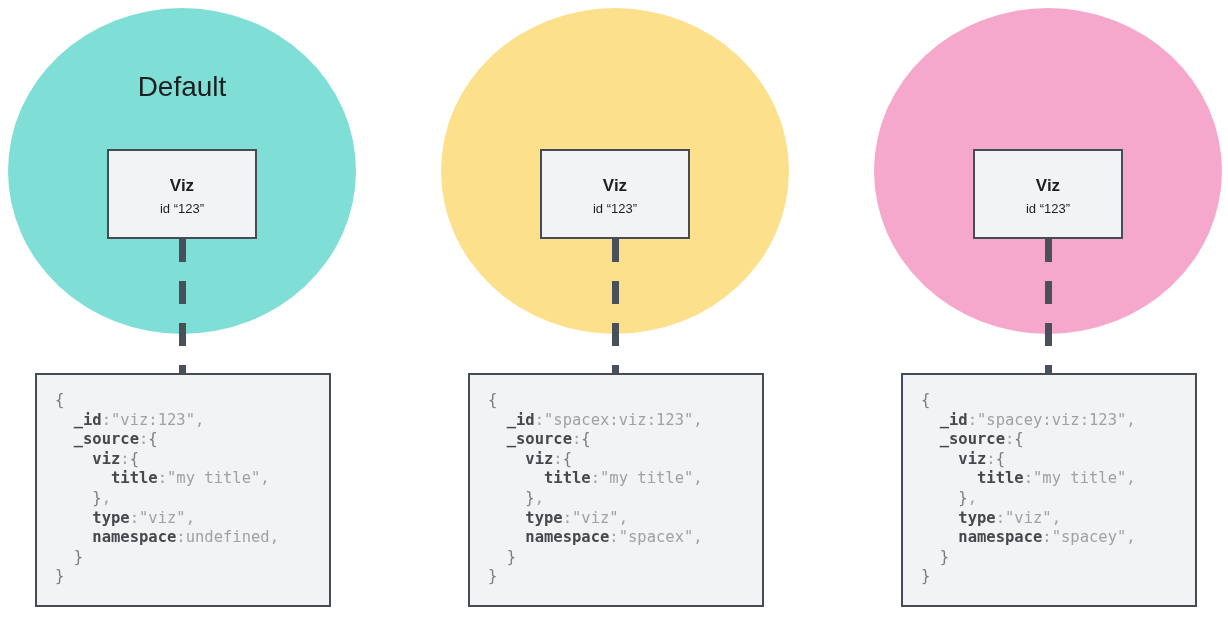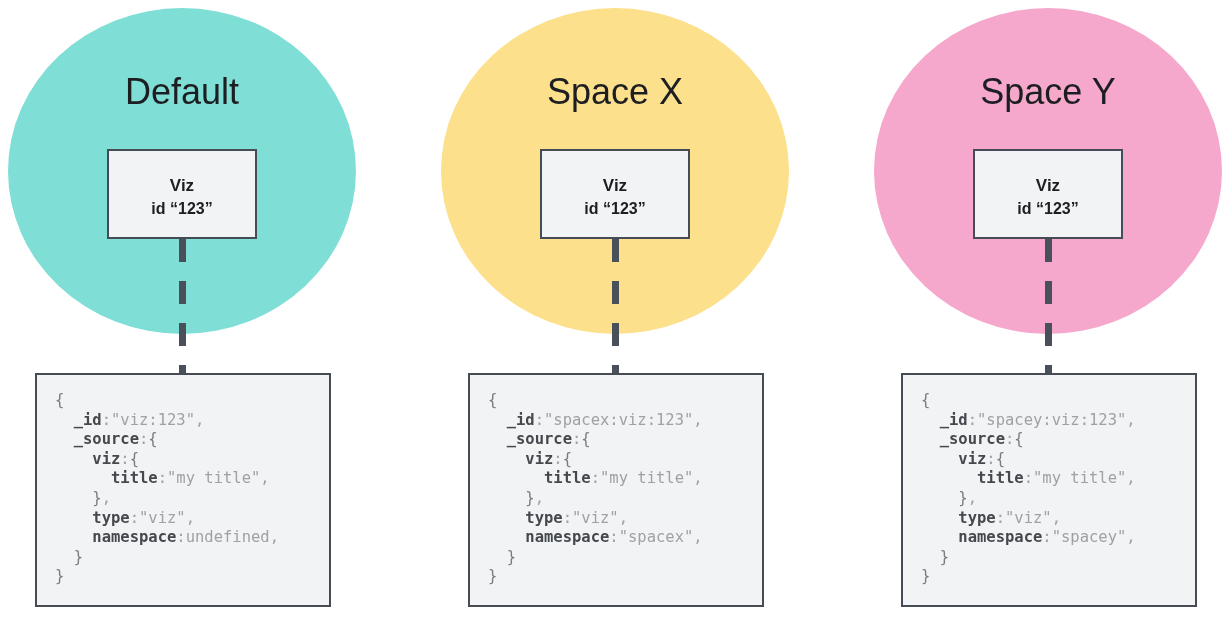--- a/index.html
+++ b/index.html
@@ -30,21 +30,21 @@
     border-radius: 50%;
     z-index: 1;
   }
   .space-title {
     position: absolute;
     left: 8px;
     top: 71px;
     width: 348px;
     margin: 0;
     text-align: center;
-    font-size: 36px;
+    font-size: 28px;
     font-weight: 400;
     color: var(--text-color, #1c1e21);
     z-index: 2;
   }
   .connector {
     position: absolute;
     left: 179px;
     top: 239px;
     width: 7px;
     height: 134px;
@@ -71,22 +71,22 @@
     padding-top: 6px;
     z-index: 4;
   }
   .viz-name {
     font-size: 17px;
     font-weight: 700;
     line-height: 23px;
     color: var(--text-color, #1c1e21);
   }
   .viz-id {
-    font-size: 16px;
-    font-weight: 700;
+    font-size: 13px;
+    font-weight: 400;
     line-height: 23px;
     color: var(--text-color, #1c1e21);
     text-align: right;
   }
   .code-box {
     position: absolute;
     left: 35px;
     top: 373px;
     width: 296px;
     height: 234px;
@@ -119,32 +119,30 @@
     <div class="connector"></div>
     <div class="viz-box">
       <div class="viz-name">Viz</div>
       <div class="viz-id">id “123”</div>
     </div>
     <pre class="code-box"><span class="code-line"><span class="tk-brc">{</span></span><span class="code-line"><span class="tk-pln">  </span><span class="tk-key">_id</span><span class="tk-val">:"viz:123",</span></span><span class="code-line"><span class="tk-pln">  </span><span class="tk-key">_source</span><span class="tk-val">:</span><span class="tk-brc">{</span></span><span class="code-line"><span class="tk-pln">    </span><span class="tk-key">viz</span><span class="tk-val">:</span><span class="tk-brc">{</span></span><span class="code-line"><span class="tk-pln">      </span><span class="tk-key">title</span><span class="tk-val">:"my title",</span></span><span class="code-line"><span class="tk-pln">    </span><span class="tk-brc">}</span><span class="tk-val">,</span></span><span class="code-line"><span class="tk-pln">    </span><span class="tk-key">type</span><span class="tk-val">:"viz",</span></span><span class="code-line"><span class="tk-pln">    </span><span class="tk-key">namespace</span><span class="tk-val">:undefined,</span></span><span class="code-line"><span class="tk-pln">  </span><span class="tk-brc">}</span></span><span class="code-line"><span class="tk-brc">}</span></span></pre>
   </section>
 
   <section class="panel" style="left:433px">
     <div class="ellipse" style="background: rgb(252, 224, 140);"></div>
-    <h2 class="space-title">Space X</h2>
     <div class="connector"></div>
     <div class="viz-box">
       <div class="viz-name">Viz</div>
       <div class="viz-id">id “123”</div>
     </div>
     <pre class="code-box"><span class="code-line"><span class="tk-brc">{</span></span><span class="code-line"><span class="tk-pln">  </span><span class="tk-key">_id</span><span class="tk-val">:"spacex:viz:123",</span></span><span class="code-line"><span class="tk-pln">  </span><span class="tk-key">_source</span><span class="tk-val">:</span><span class="tk-brc">{</span></span><span class="code-line"><span class="tk-pln">    </span><span class="tk-key">viz</span><span class="tk-val">:</span><span class="tk-brc">{</span></span><span class="code-line"><span class="tk-pln">      </span><span class="tk-key">title</span><span class="tk-val">:"my title",</span></span><span class="code-line"><span class="tk-pln">    </span><span class="tk-brc">}</span><span class="tk-val">,</span></span><span class="code-line"><span class="tk-pln">    </span><span class="tk-key">type</span><span class="tk-val">:"viz",</span></span><span class="code-line"><span class="tk-pln">    </span><span class="tk-key">namespace</span><span class="tk-val">:"spacex",</span></span><span class="code-line"><span class="tk-pln">  </span><span class="tk-brc">}</span></span><span class="code-line"><span class="tk-brc">}</span></span></pre>
   </section>
 
   <section class="panel" style="left:866px">
     <div class="ellipse" style="background: rgb(246, 168, 204);"></div>
-    <h2 class="space-title">Space Y</h2>
     <div class="connector"></div>
     <div class="viz-box">
       <div class="viz-name">Viz</div>
       <div class="viz-id">id “123”</div>
     </div>
     <pre class="code-box"><span class="code-line"><span class="tk-brc">{</span></span><span class="code-line"><span class="tk-pln">  </span><span class="tk-key">_id</span><span class="tk-val">:"spacey:viz:123",</span></span><span class="code-line"><span class="tk-pln">  </span><span class="tk-key">_source</span><span class="tk-val">:</span><span class="tk-brc">{</span></span><span class="code-line"><span class="tk-pln">    </span><span class="tk-key">viz</span><span class="tk-val">:</span><span class="tk-brc">{</span></span><span class="code-line"><span class="tk-pln">      </span><span class="tk-key">title</span><span class="tk-val">:"my title",</span></span><span class="code-line"><span class="tk-pln">    </span><span class="tk-brc">}</span><span class="tk-val">,</span></span><span class="code-line"><span class="tk-pln">    </span><span class="tk-key">type</span><span class="tk-val">:"viz",</span></span><span class="code-line"><span class="tk-pln">    </span><span class="tk-key">namespace</span><span class="tk-val">:"spacey",</span></span><span class="code-line"><span class="tk-pln">  </span><span class="tk-brc">}</span></span><span class="code-line"><span class="tk-brc">}</span></span></pre>
   </section>
 
 </div>
 

